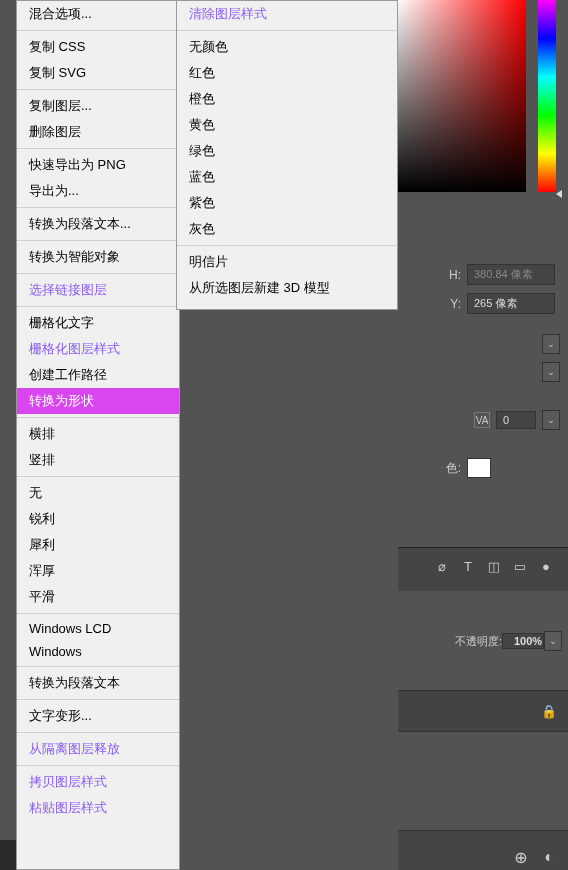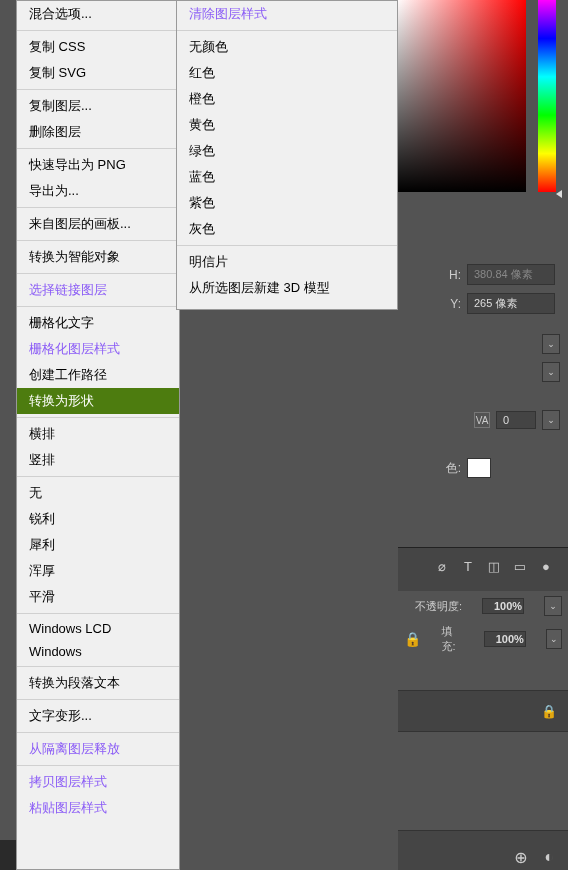--- a/index.html
+++ b/index.html
@@ -4,42 +4,42 @@
 <style>
   * { margin: 0; padding: 0; box-sizing: border-box; font-family: "Microsoft YaHei", sans-serif; }
   body { background: #535353; width: 568px; height: 870px; overflow: hidden; position: relative; }
   
   .menu-col { position: absolute; top: 0; background: #f0f0f0; border: 1px solid #999; }
   .menu-left { left: 16px; width: 164px; height: 870px; }
   .menu-right { left: 176px; width: 222px; height: 310px; }
   
   .menu-item { padding: 4px 12px; font-size: 13px; color: #000; cursor: default; }
   .menu-item.disabled { color: #8b5cf6; }
-  .menu-item.highlighted { background: #4d7c0f; color: #fff; }
+  .menu-item.highlighted { background: #d946ef; color: #fff; }
   .menu-sep { height: 1px; background: #d0d0d0; margin: 3px 0; }
   
   .color-picker { position: absolute; top: 0; right: 12px; width: 160px; height: 195px; }
   .color-main { position: absolute; top: 0; left: 0; width: 130px; height: 192px; background: linear-gradient(to bottom, transparent, #000), linear-gradient(to right, #fff, #f00); }
   .hue-strip { position: absolute; top: 0; right: 0; width: 18px; height: 192px; background: linear-gradient(to bottom, #f0f, #00f, #0ff, #0f0, #ff0, #f00); }
   .hue-indicator { position: absolute; bottom: -3px; right: -6px; width: 0; height: 0; border-top: 4px solid transparent; border-bottom: 4px solid transparent; border-right: 6px solid #ddd; }
   
   .props-panel { position: absolute; top: 200px; right: 0; width: 170px; background: #535353; color: #ccc; font-size: 12px; }
   .props-row { display: flex; align-items: center; gap: 6px; padding: 4px 8px; }
   .props-label { width: 55px; text-align: right; }
   .input-box { background: #444; border: 1px solid #333; color: #ddd; padding: 2px 6px; font-size: 11px; width: 88px; }
   .input-box.disabled { color: #888; }
   .dropdown-arrow { width: 18px; height: 20px; background: #5a5a5a; border: 1px solid #333; display: inline-flex; align-items: center; justify-content: center; color: #ccc; font-size: 9px; }
   .color-swatch { width: 24px; height: 20px; background: #fff; border: 1px solid #333; }
   
   .layers-header { position: absolute; top: 547px; right: 0; width: 170px; height: 44px; background: #454545; border-top: 1px solid #222; }
   .layers-icons { display: flex; gap: 10px; padding: 10px 14px; justify-content: flex-end; }
   .icon-slot { width: 16px; height: 16px; color: #ccc; display: flex; align-items: center; justify-content: center; font-size: 13px; }
   
   .layers-panel { position: absolute; top: 592px; right: 0; width: 170px; background: #535353; color: #ccc; font-size: 11px; }
-  .layers-row { display: flex; align-items: center; gap: 20px; padding: 4px 6px; justify-content: flex-end; }
+  .layers-row { display: flex; align-items: center; gap: 0; padding: 4px 6px; justify-content: flex-end; margin-top: 35px; }
   .pct-input { background: #444; border: 1px solid #333; color: #ddd; padding: 1px 11px; width: 42px; font-size: 11px; font-weight: bold; }
   .lock-icon { color: #ccc; font-size: 14px; }
   
   .layer-content { position: absolute; top: 690px; right: 0; width: 170px; }
   .layer-row { display: flex; align-items: center; padding: 6px 10px; }
   .lock-cell { margin-left: auto; color: #ccc; font-size: 13px; }
   
   .bottom-bar { position: absolute; bottom: 0; right: 0; width: 170px; height: 40px; background: #454545; border-top: 1px solid #333; display: flex; align-items: flex-end; justify-content: flex-end; padding: 4px 10px; gap: 10px; }
   .bottom-icon { width: 18px; height: 18px; color: #ccc; display: flex; align-items: center; justify-content: center; }
   
@@ -126,21 +126,21 @@
     <div class="menu-sep"></div>
     <div class="menu-item">复制 CSS</div>
     <div class="menu-item">复制 SVG</div>
     <div class="menu-sep"></div>
     <div class="menu-item">复制图层...</div>
     <div class="menu-item">删除图层</div>
     <div class="menu-sep"></div>
     <div class="menu-item">快速导出为 PNG</div>
     <div class="menu-item">导出为...</div>
     <div class="menu-sep"></div>
-    <div class="menu-item">来自图层的画板...</div>
+    <div class="menu-item">转换为段落文本...</div>
     <div class="menu-sep"></div>
     <div class="menu-item">转换为智能对象</div>
     <div class="menu-sep"></div>
     <div class="menu-item disabled">选择链接图层</div>
     <div class="menu-sep"></div>
     <div class="menu-item">栅格化文字</div>
     <div class="menu-item disabled">栅格化图层样式</div>
     <div class="menu-item">创建工作路径</div>
     <div class="menu-item highlighted">转换为形状</div>
     <div class="menu-sep"></div>

